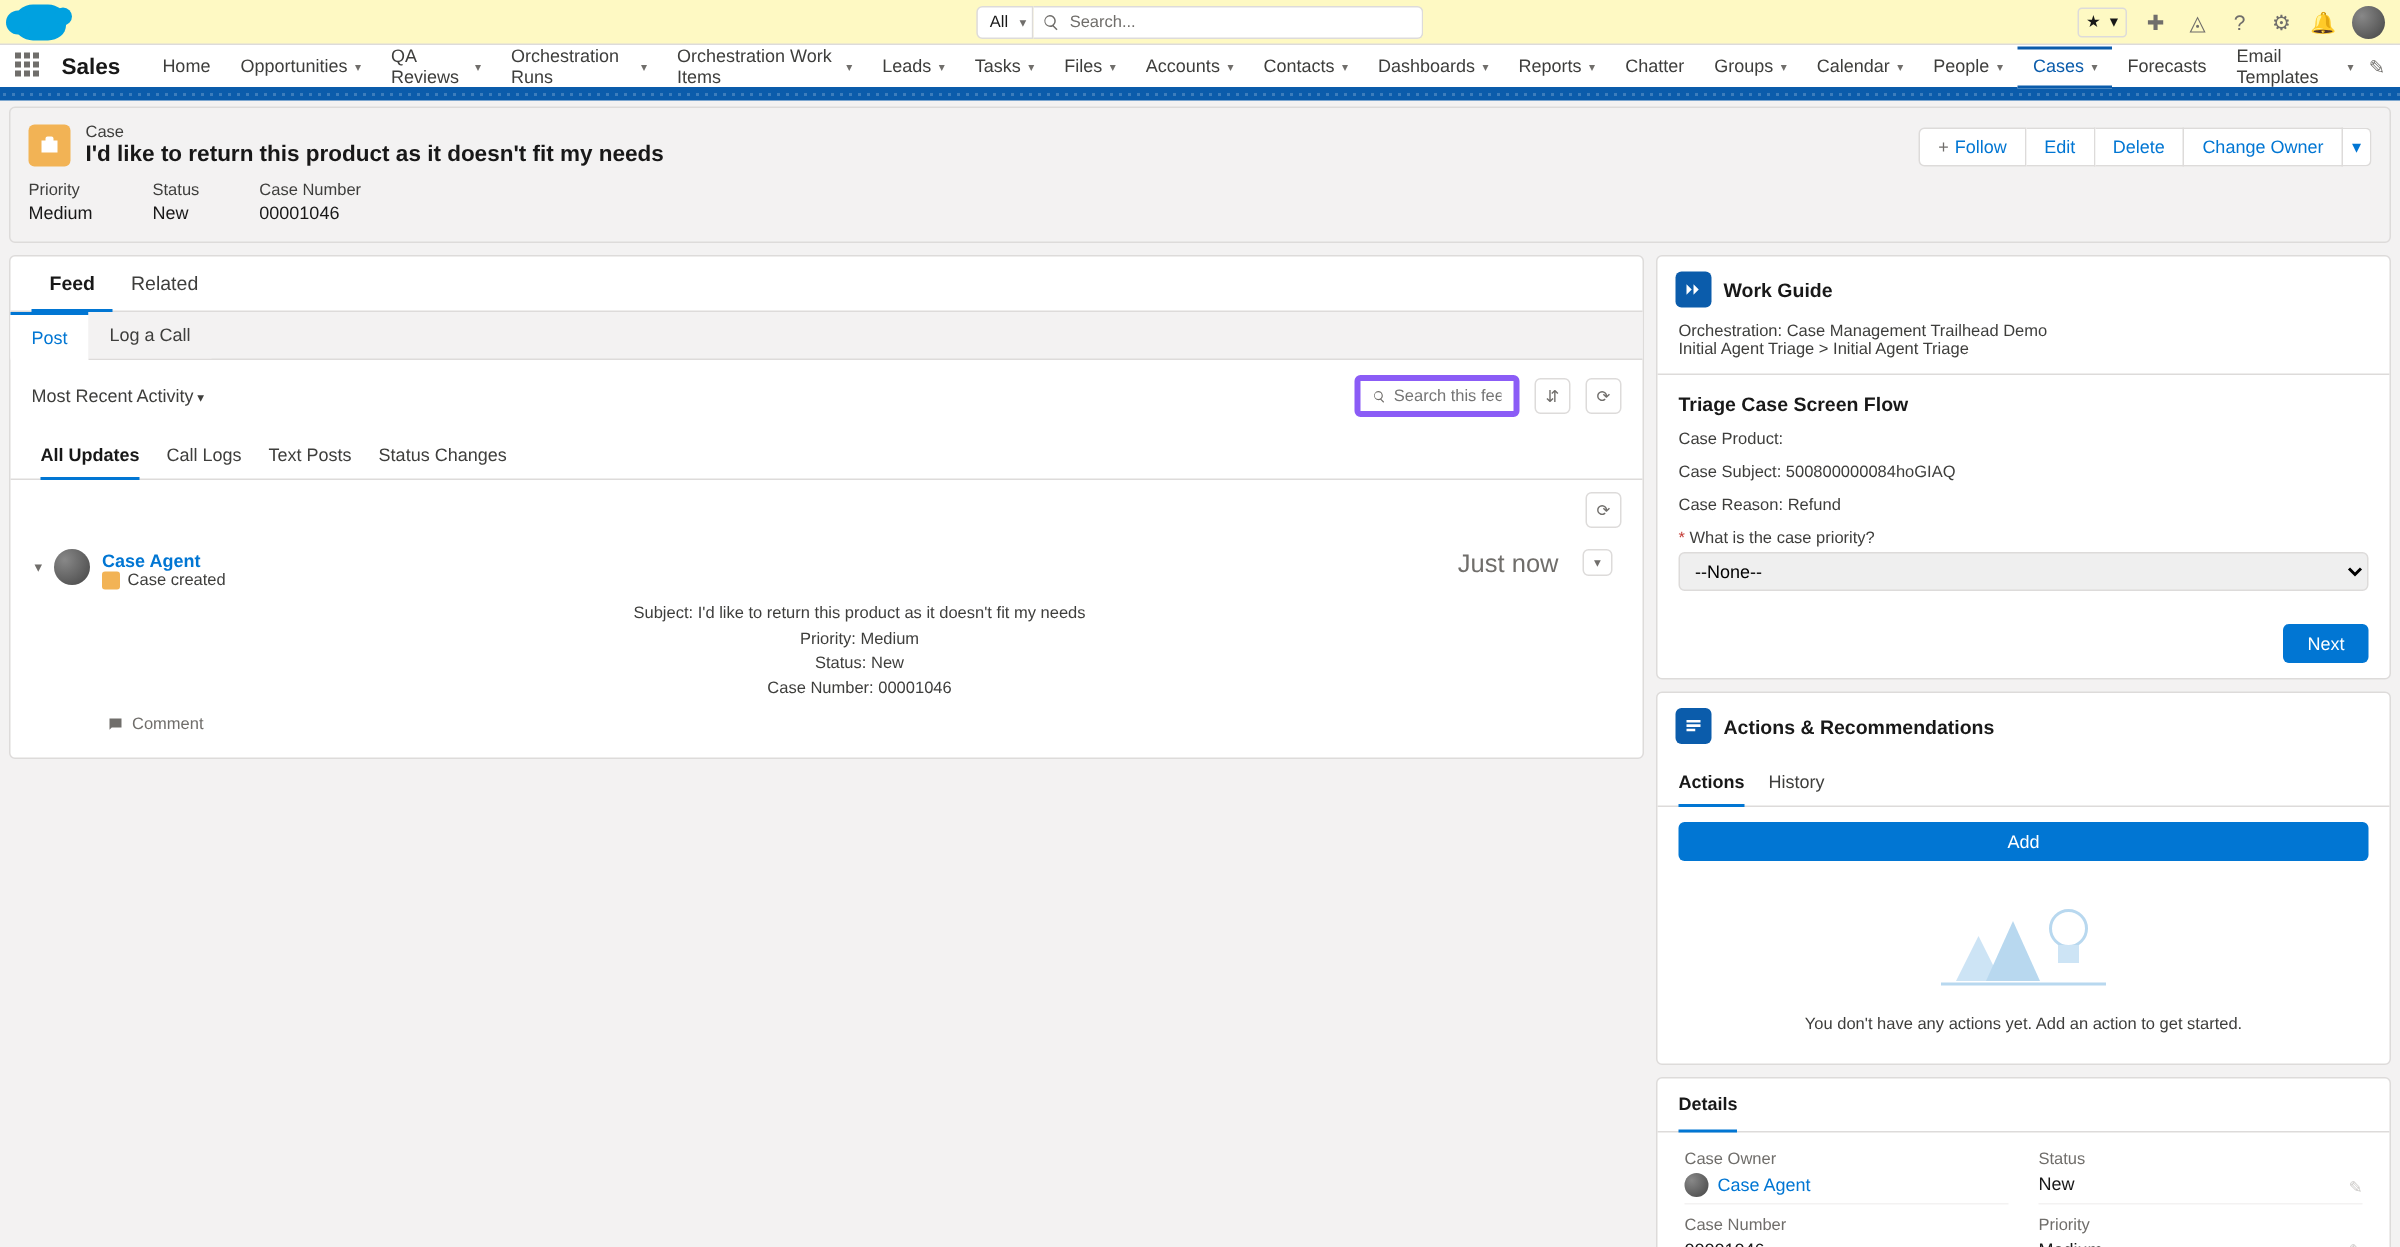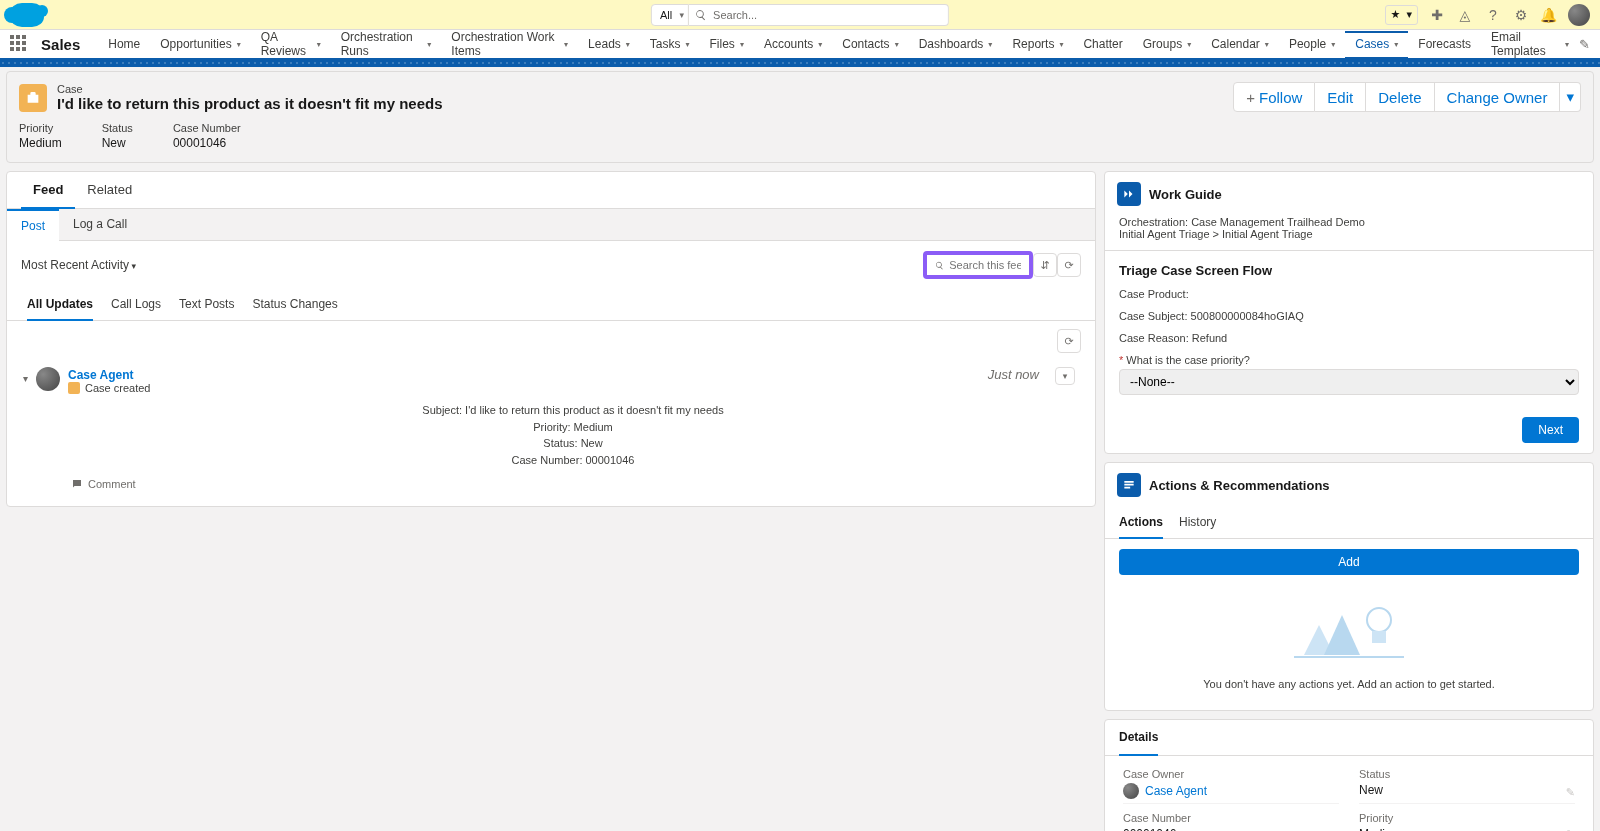--- a/index.html
+++ b/index.html
@@ -38,21 +38,21 @@
   .blue-band { height:7px; background:#0b5cab; background-image: radial-gradient(rgba(255,255,255,.2) 1px, transparent 1px); background-size:6px 6px;}
 
   
   .page-header { margin:4px 6px 0 6px; background:#f3f2f2; border:1px solid #dddbda; border-radius:4px; padding:10px 12px 12px 12px;}
   .ph-top { display:flex; align-items:flex-end; }
   .case-icon { width:28px;height:28px; background:#f2b355; border-radius:4px; margin-right:10px; display:flex;align-items:center;justify-content:center;}
   .case-icon svg{width:16px;height:16px;fill:#fff;}
   .ph-text .obj{ font-size:11px; color:#3e3e3c;}
   .ph-text .title{ font-size:15px; font-weight:bold;}
   .ph-actions { margin-left:auto; display:flex; gap:0;}
-  .btn { background:#fff; border:1px solid #dddbda; padding:5px 12px; font-size:15px; color:#0176d3; cursor:pointer;}
+  .btn { background:#fff; border:1px solid #dddbda; padding:5px 12px; font-size:12px; color:#0176d3; cursor:pointer;}
   .btn:first-child{border-radius:4px 0 0 4px;}
   .btn + .btn{border-left:none;}
   .btn.drop{padding:5px 6px; border-radius:0 4px 4px 0;}
   .follow-plus{color:#706e6b; margin-right:4px;}
   .ph-fields{ display:flex; gap:40px; margin-top:10px;}
   .ph-field .lbl{font-size:11px; color:#3e3e3c;}
   .ph-field .val{font-size:12px; margin-top:2px;}
 
   .thin-band {height:8px; width:100%;}
 
@@ -69,21 +69,21 @@
   .tab.active{ color:#181818; font-weight:600; border-bottom:2px solid #0176d3; margin-bottom:-1px;}
 
   .subtabs { display:flex; border-bottom:1px solid #dddbda;background:#f3f2f2;}
   .subtab { padding:8px 14px; font-size:12px; color:#3e3e3c; cursor:pointer;background:#f3f2f2;}
   .subtab.active{ background:#fff; border-top:2px solid #0176d3; margin-bottom:-1px;color:#0176d3;}
 
   .composer{ padding:12px 14px; display:flex; gap:10px;background:#fff; border-bottom:1px solid #dddbda;}
   .share-input{ flex:1; border:1px solid #dddbda; border-radius:4px; padding:7px 10px; color:#706e6b; font-size:12px; text-align:center;}
   .share-btn{ background:#0176d3;color:#fff;border:none;border-radius:4px; padding:0 16px; font-size:12px; cursor:pointer;}
 
-  .feed-toolbar{ display:flex; align-items:center; padding:10px 14px; gap:0;}
+  .feed-toolbar{ display:flex; align-items:center; padding:10px 14px; gap:10px;}
   .sort-pick{ font-size:12px; color:#3e3e3c; cursor:pointer;}
   .sort-pick::after{content:" ▾"; font-size:9px;}
   .feed-search{ margin-left:auto; border:4px solid #8b5cf6; border-radius:4px; padding:4px 8px; display:flex;align-items:flex-end; width:110px;}
   .feed-search svg{width:11px;height:11px;fill:#706e6b;margin-right:5px;}
   .feed-search input{border:none;outline:none;font-size:11px;width:100%;}
   .mini-btn{ border:1px solid #dddbda;border-radius:4px;width:24px;height:24px;display:flex;align-items:center;justify-content:center;font-size:11px;color:#706e6b;cursor:pointer;background:#fff;}
 
   .filter-tabs{display:flex; gap:18px; padding:0 20px; border-bottom:1px solid #dddbda;}
   .ftab{padding:8px 0; font-size:12px; color:#3e3e3c; cursor:pointer;}
   .ftab.active{color:#181818;font-weight:600;border-bottom:2px solid #0176d3;margin-bottom:-1px;}
@@ -91,21 +91,21 @@
   .refresh-row{display:flex;justify-content:flex-end;padding:8px 14px;}
 
   .feed-item{padding:6px 20px 16px 32px;}
   .fi-head{display:flex;align-items:flex-start;gap:8px;}
   .fi-chevron{color:#706e6b;font-size:10px;margin-top:6px;cursor:pointer; margin-left:-16px;}
   .fi-avatar{width:24px;height:24px;border-radius:50%;background:radial-gradient(circle at 30% 30%,#888,#444);}
   .fi-body{flex:1;}
   .fi-author{color:#0176d3;font-size:12px;font-weight:600;}
   .fi-sub{font-size:11px;color:#3e3e3c;display:flex;align-items:center;gap:5px;}
   .fi-sub .ci{width:12px;height:12px;background:#f2b355;border-radius:2px;}
-  .fi-time{font-size:13px;color:#706e6b;font-style:italic;}
+  .fi-time{font-size:17px;color:#706e6b;}
   .fi-menu{border:1px solid #dddbda;border-radius:4px;width:20px;height:18px;display:flex;align-items:center;justify-content:center;font-size:9px;color:#706e6b;margin-left:8px;cursor:pointer;}
   .fi-details{margin-left:32px;margin-top:8px;font-size:11px;color:#3e3e3c;line-height:1.5;text-align:center;}
   .fi-actions{margin-left:32px;margin-top:10px;display:flex;align-items:center;gap:5px;color:#706e6b;font-size:11px;cursor:pointer;}
   .fi-actions svg{width:12px;height:12px;fill:#706e6b;}
 
   
   .rc-header{display:flex;align-items:center;gap:8px;padding:10px 12px;}
   .rc-icon{width:24px;height:24px;border-radius:4px;display:flex;align-items:center;justify-content:center;}
   .rc-icon svg{width:14px;height:14px;fill:#fff;}
   .rc-title{font-weight:600;font-size:13px;}

